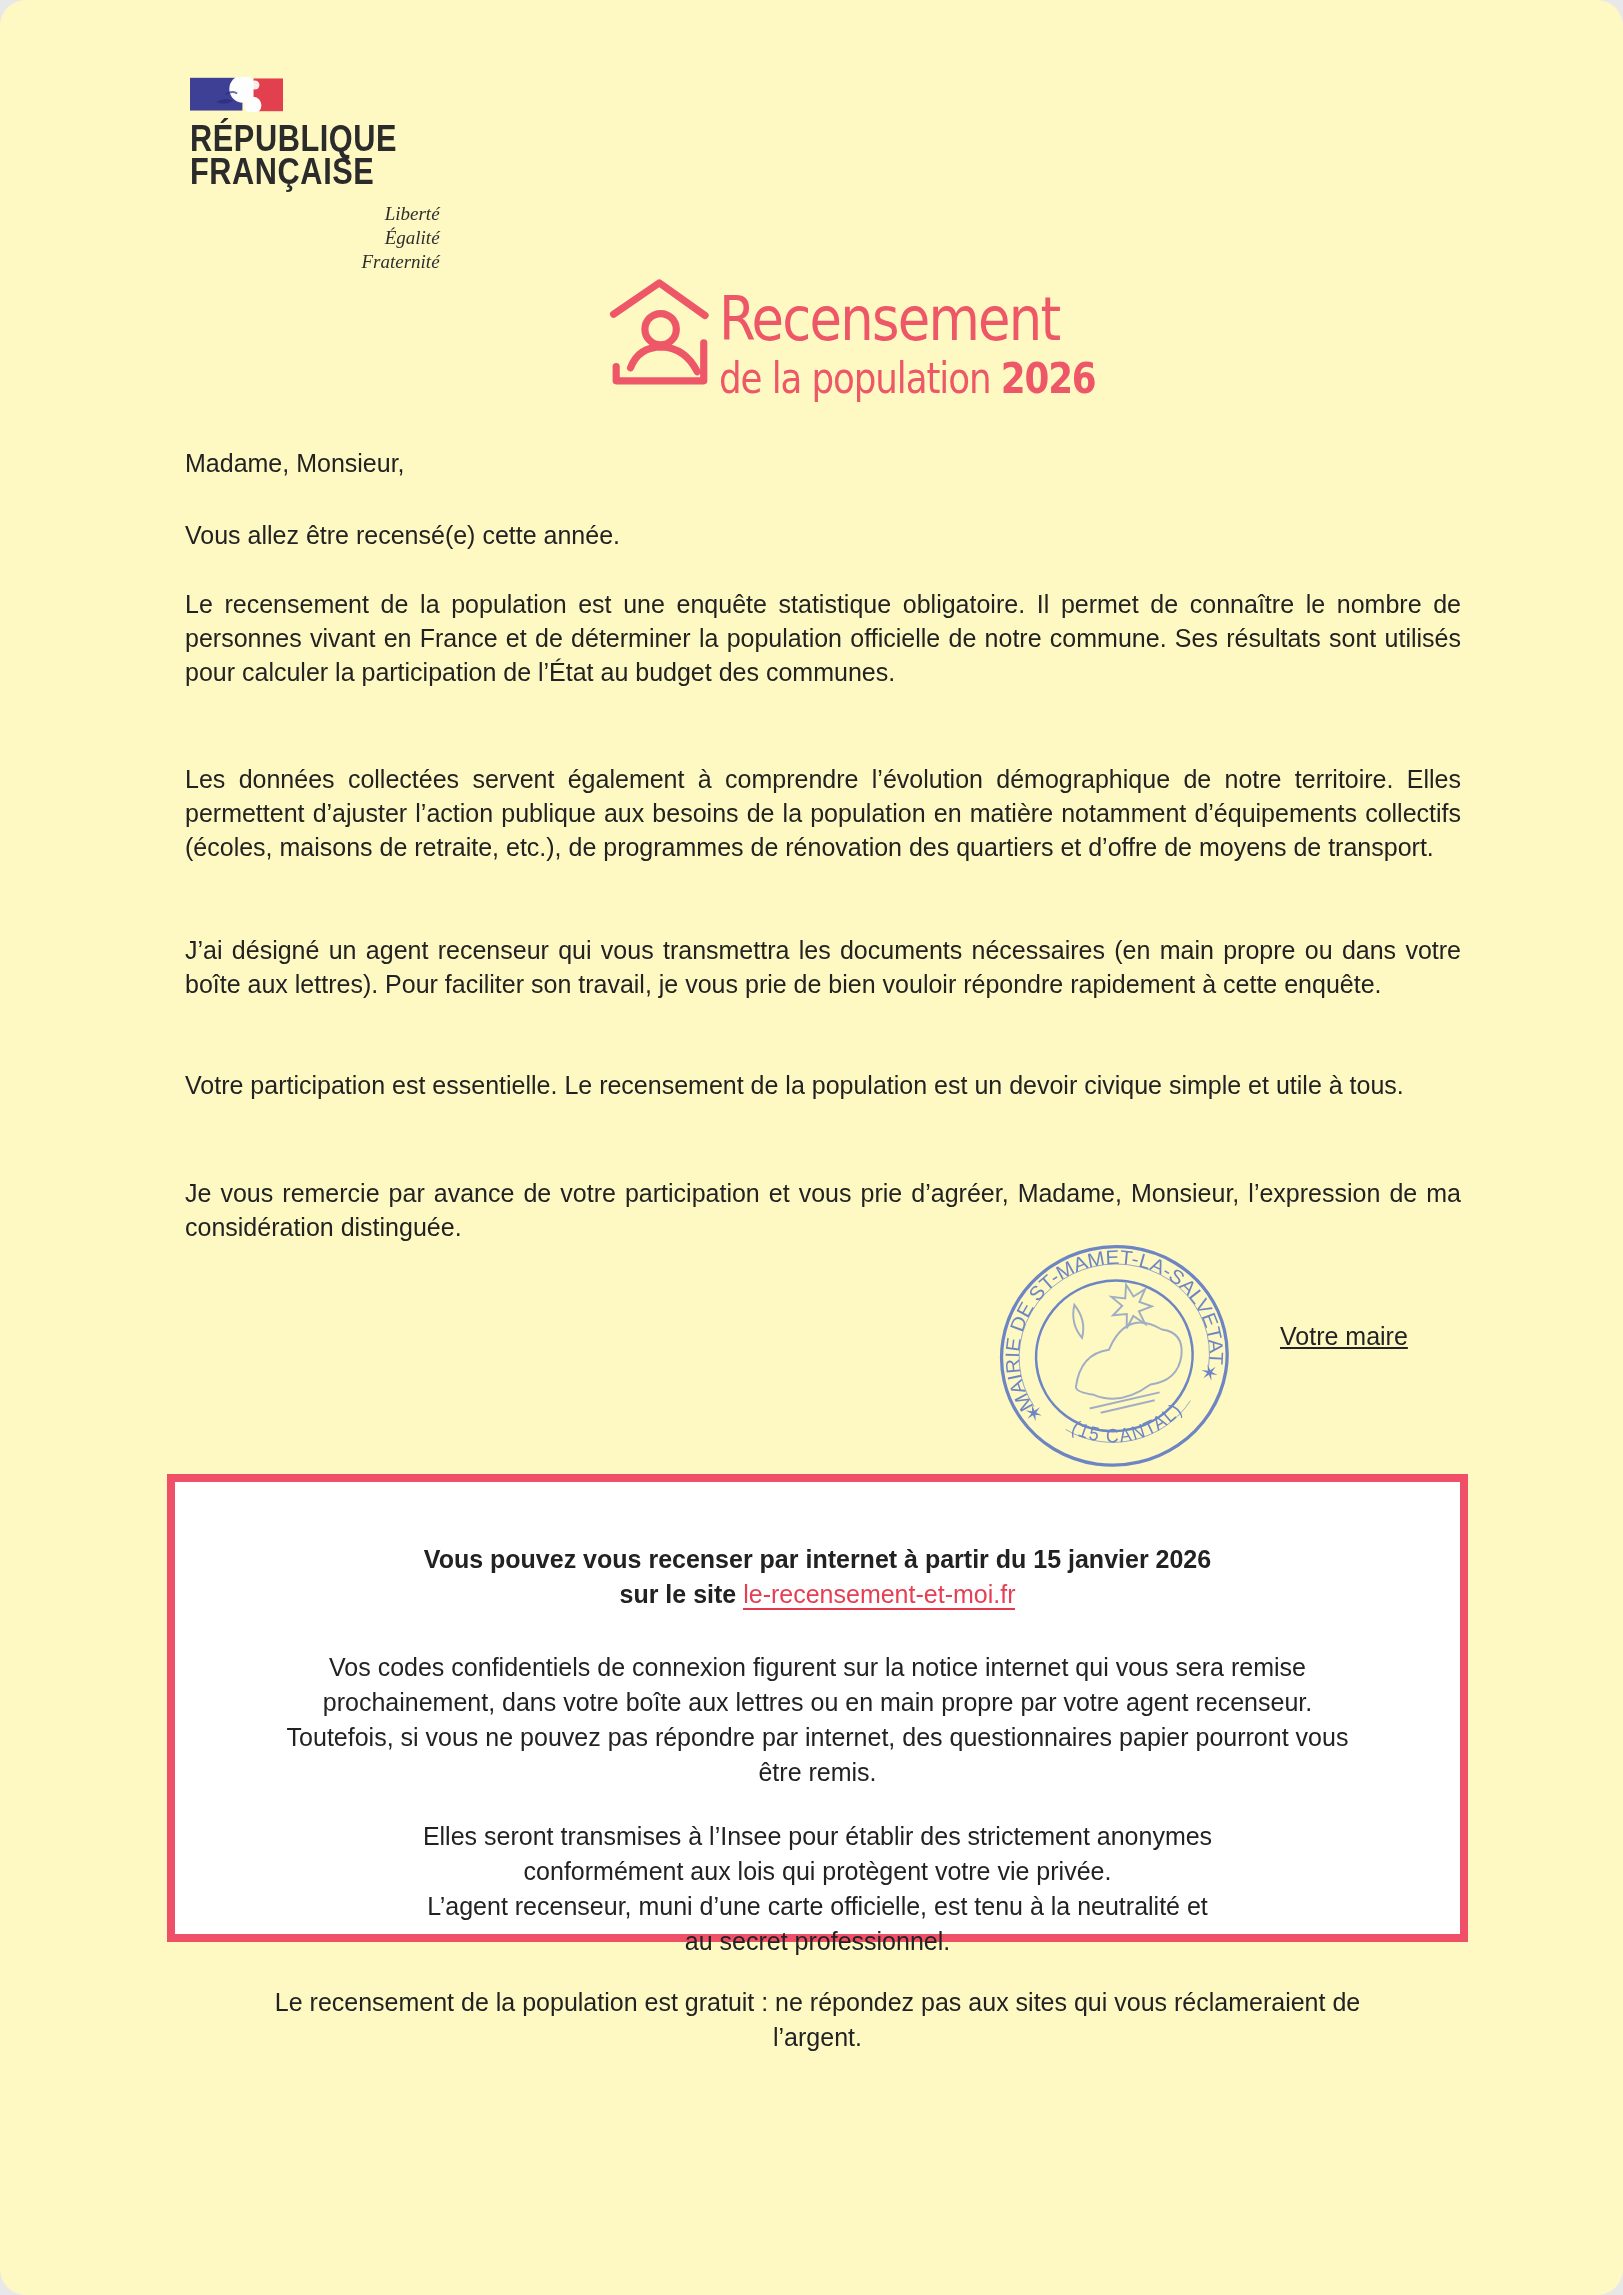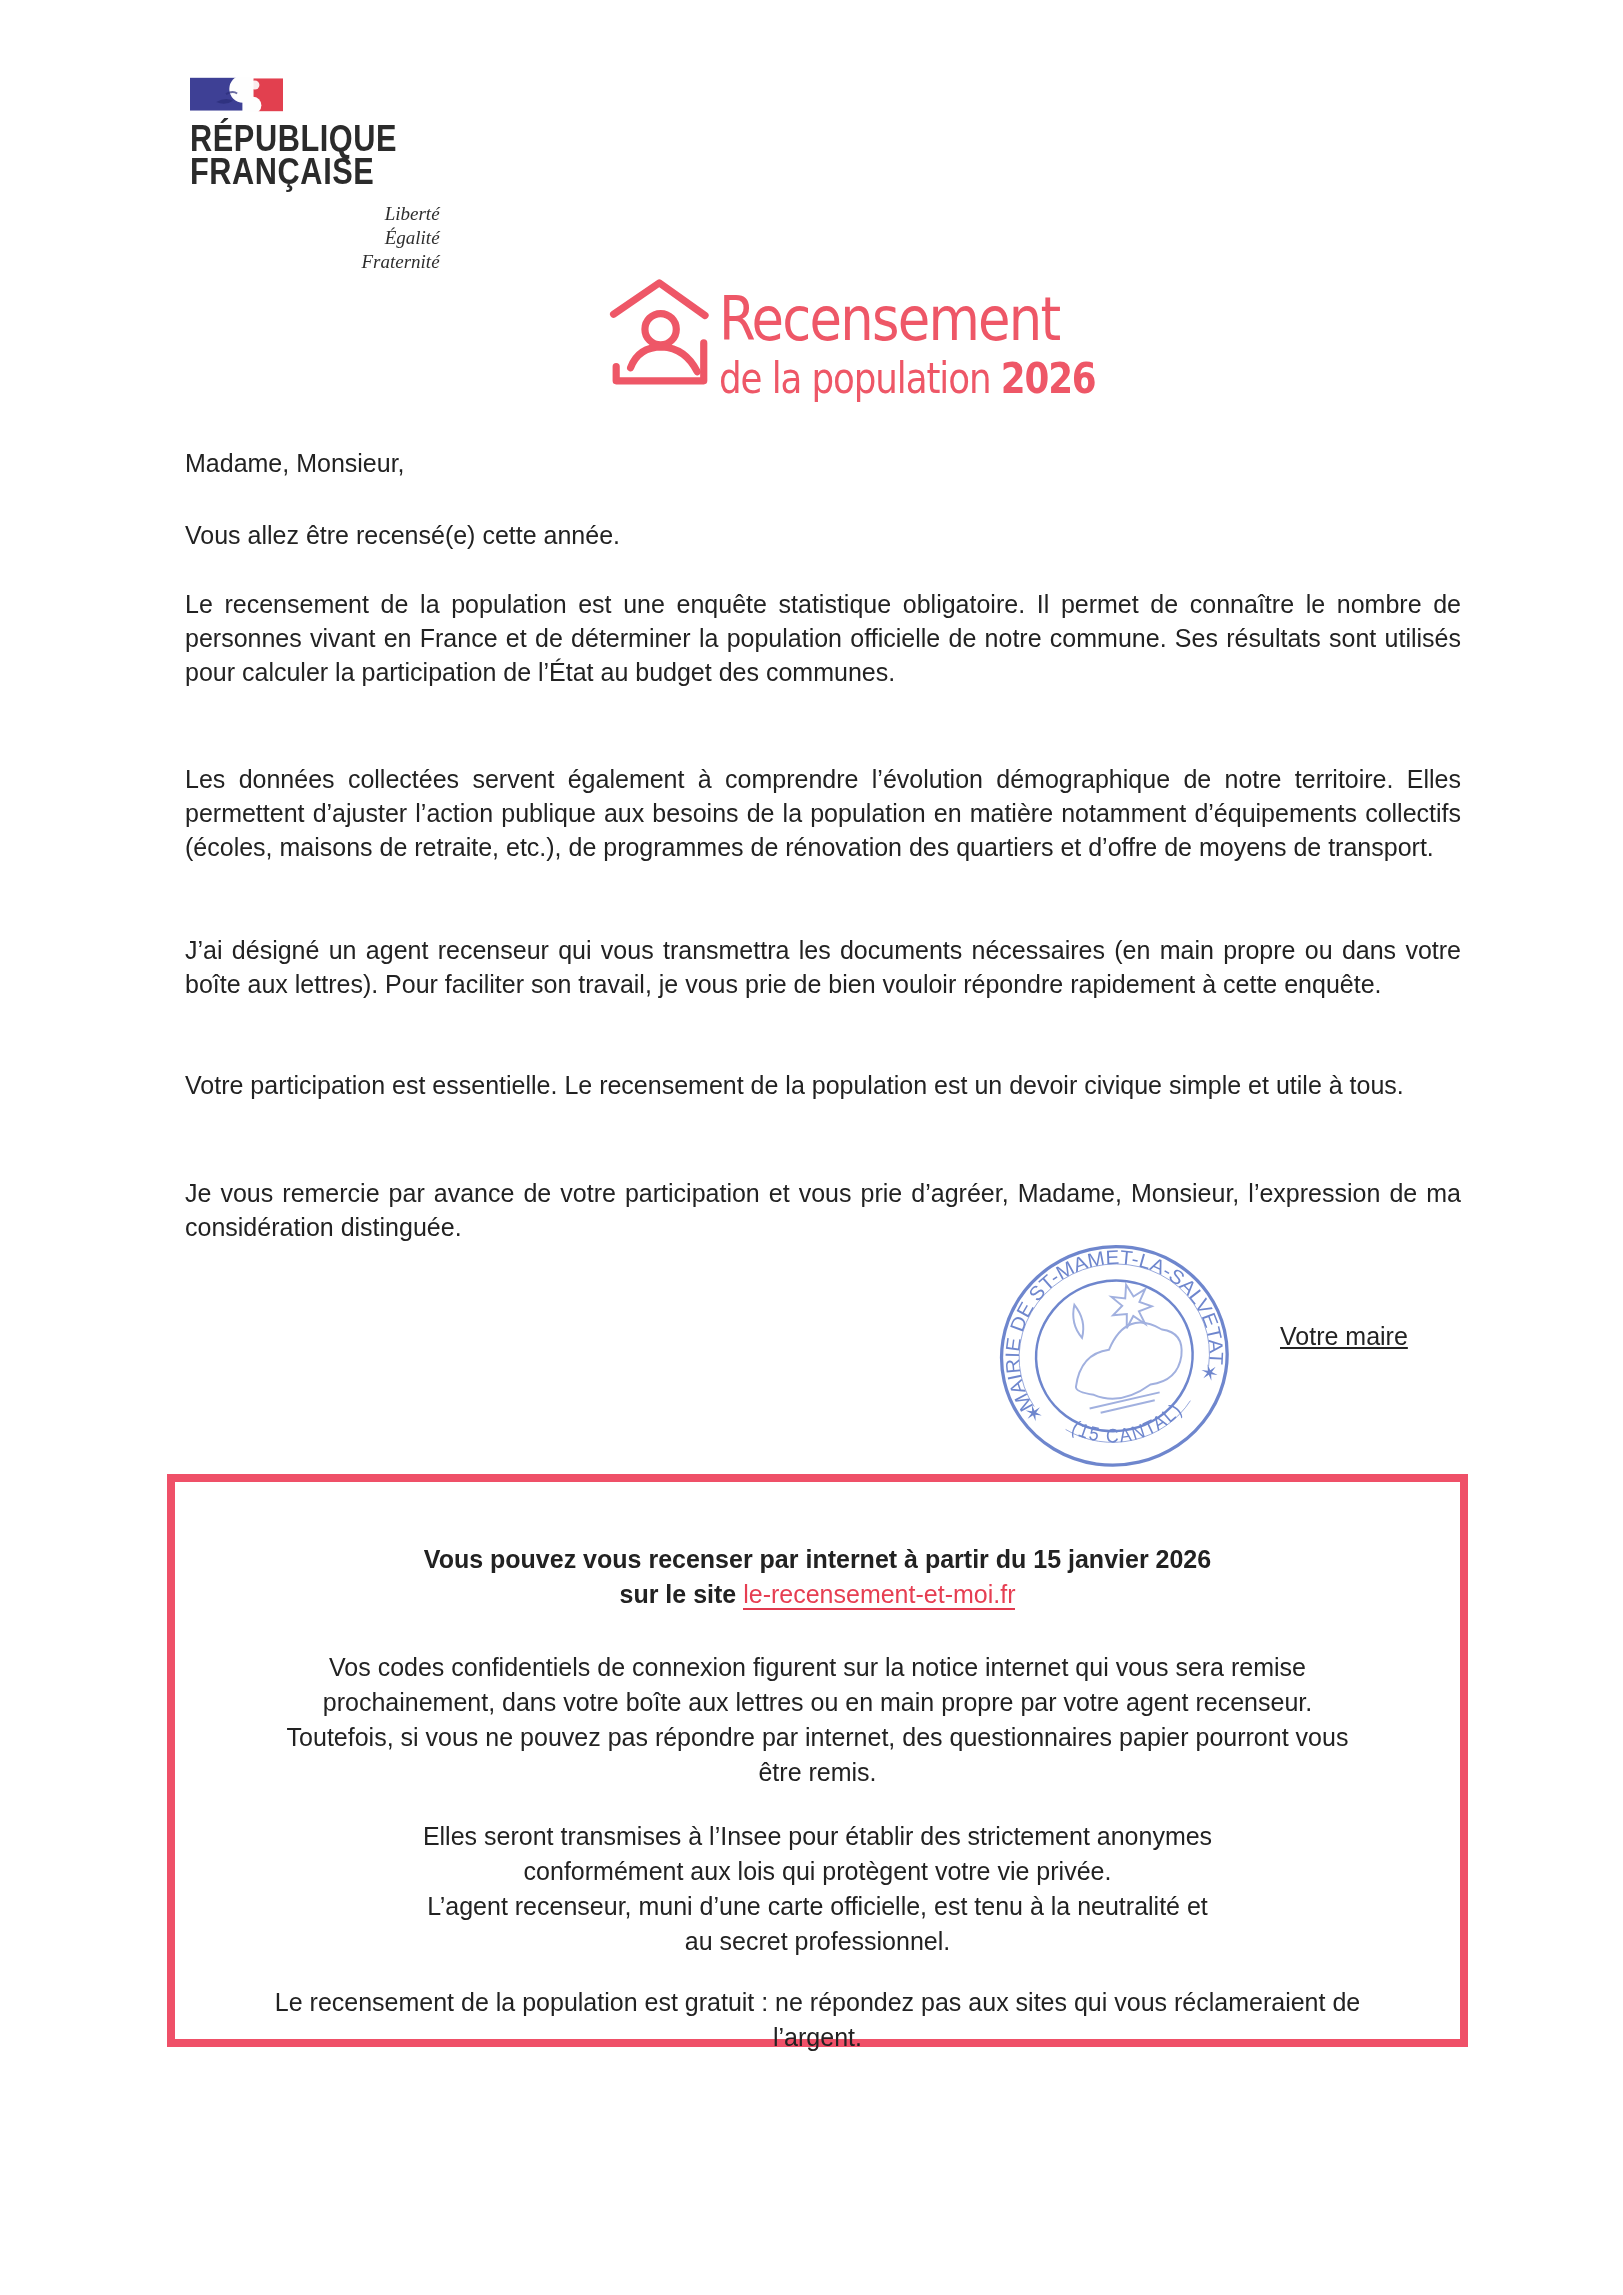--- a/index.html
+++ b/index.html
@@ -1,23 +1,24 @@
 <!DOCTYPE html>
 <html lang="fr" style="font-size:10.5px"><head>
 <meta charset="utf-8">
 <style>
   html,body{margin:0;padding:0;background:#e8e8e8;}
   .page{
     position:relative;
     width:1623px;height:2295px;
     margin:0 auto;
-    background:#ffffff;
+    background:#fef9c3;
     font-family:"Liberation Sans",sans-serif;
     color:#1e1e1e;
     overflow:hidden;
+    border-radius:26px;
   }
   .abs{position:absolute;}
 
   
   #marianne{left:190px;top:77px;}
   .rf-name{
     margin-top:7.9px;
     font-weight:bold;
     font-size:37px;
     line-height:33px;
@@ -75,21 +76,21 @@
   #votre-maire{
     left:1280px;top:1322px;
     font-size:25px;color:#232323;
     white-space:nowrap;
     text-decoration:underline;
   }
 
   
   #infobox{
     left:167px;top:1474px;
-    width:1301px;height:573px;
+    width:1301px;height:468px;
     border:8.5px solid #ef5068;
     box-sizing:border-box;
     background:#fff;
     display:flex;flex-direction:column;align-items:center;
     font-size:25px;line-height:35px;color:#222;
     text-align:center;
   }
   .box-heading{margin-top:60px;font-weight:bold;}
   .box-link{
     color:#e63e52;font-weight:normal;text-decoration:none;

